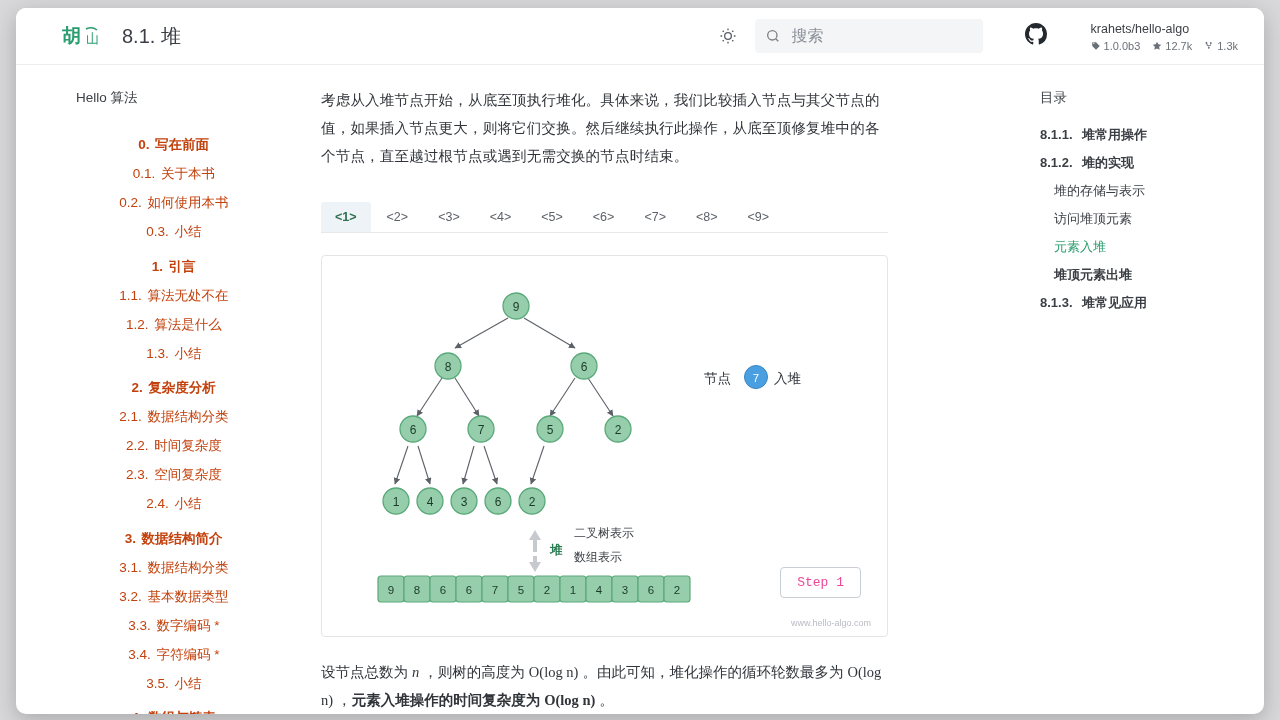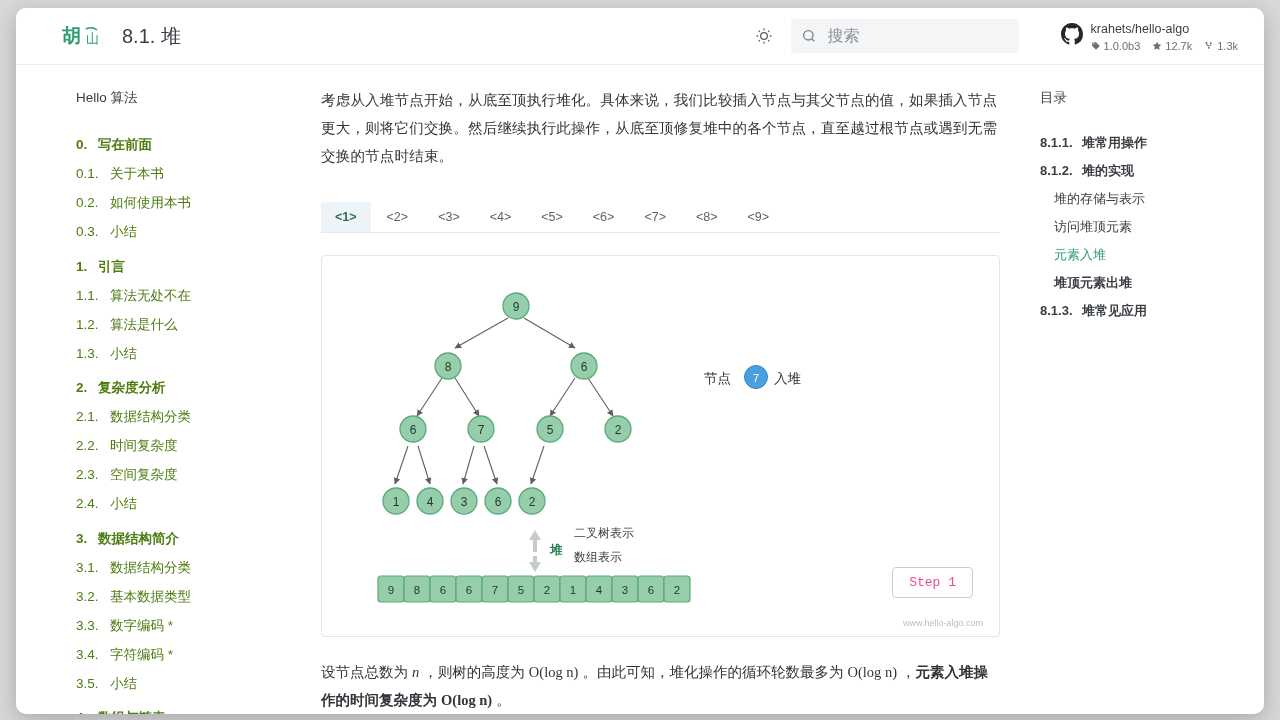--- a/index.html
+++ b/index.html
@@ -77,20 +77,21 @@
     color: #3b3f45;
     width: 100%;
     font-family: "Liberation Sans", sans-serif;
   }
   .search-input::placeholder { color: #8a9098; }
   .repo {
     display: flex;
     align-items: center;
     margin-left: 42px;
     margin-right: 26px;
+    gap: 36px;
   }
   .repo-icon { color: #24292f; margin-right: 8px; }
   .repo-text { font-size: 12.5px; color: #3b3f45; line-height: 1.45; }
   .repo-stats { display:flex; gap: 12px; color:#6a7078; font-size: 11px; margin-top:2px;}
   .repo-stats span { display:flex; align-items:center; gap:3px; }
 
   
   .body {
     display: flex;
     height: 650px;
@@ -103,36 +104,37 @@
     color: #3b3f45;
     overflow: hidden;
   }
   .sidebar .brand {
     font-size: 13.5px;
     color: #3b3f45;
     margin-bottom: 18px;
   }
   .nav-item {
     padding: 5.5px 0;
-    color: #4d7c0f;
+    color: #c2410c;
     white-space: nowrap;
+    text-align: center;
   }
   .nav-item.lvl1 { font-weight: bold; padding-top: 11px; }
   .nav-item .num { display: inline-block; }
   .nav-item.lvl1 .num { min-width: 22px; }
   .nav-item.lvl2 .num { min-width: 34px; }
 
   .content {
     flex: 1;
     padding: 22px 0 0 0;
     box-sizing: border-box;
     min-width: 0;
   }
   .content-inner {
-    width: 679px;
+    width: 567px;
     margin-left: 55px;
   }
   .para {
     font-size: 14.5px;
     line-height: 1.92;
     color: #31353a;
     letter-spacing: 0.2px;
   }
   .tabs {
     display: flex;
@@ -189,21 +191,21 @@
   .mathit { font-family: "Liberation Serif", serif; font-style: italic; }
   .mathrm { font-family: "Liberation Serif", serif; }
 
   .toc {
     width: 232px;
     padding: 24px 0 0 8px;
     box-sizing: border-box;
     font-size: 13px;
     color: #3b3f45;
   }
-  .toc .toc-title { margin-bottom: 22px; color:#3b3f45; font-size: 13.5px;}
+  .toc .toc-title { margin-bottom: 14px; color:#3b3f45; font-size: 13.5px;}
   .toc-item { padding: 5px 0; white-space: nowrap; }
   .toc-item.l1 { font-weight: bold; }
   .toc-item.l2 { padding-left: 14px; }
   .toc-item.l2.active { color: #2a9d6e; }
   .toc-item.l2.bold { font-weight: bold; }
   .toc-num { display: inline-block; min-width: 42px; }
 
   
   .node circle { fill: #96ceab; stroke: #5aa97a; stroke-width: 1.3; }
   .node text { font-size: 12px; fill: #1c3a28; text-anchor: middle; font-family: "Liberation Sans", sans-serif;}

